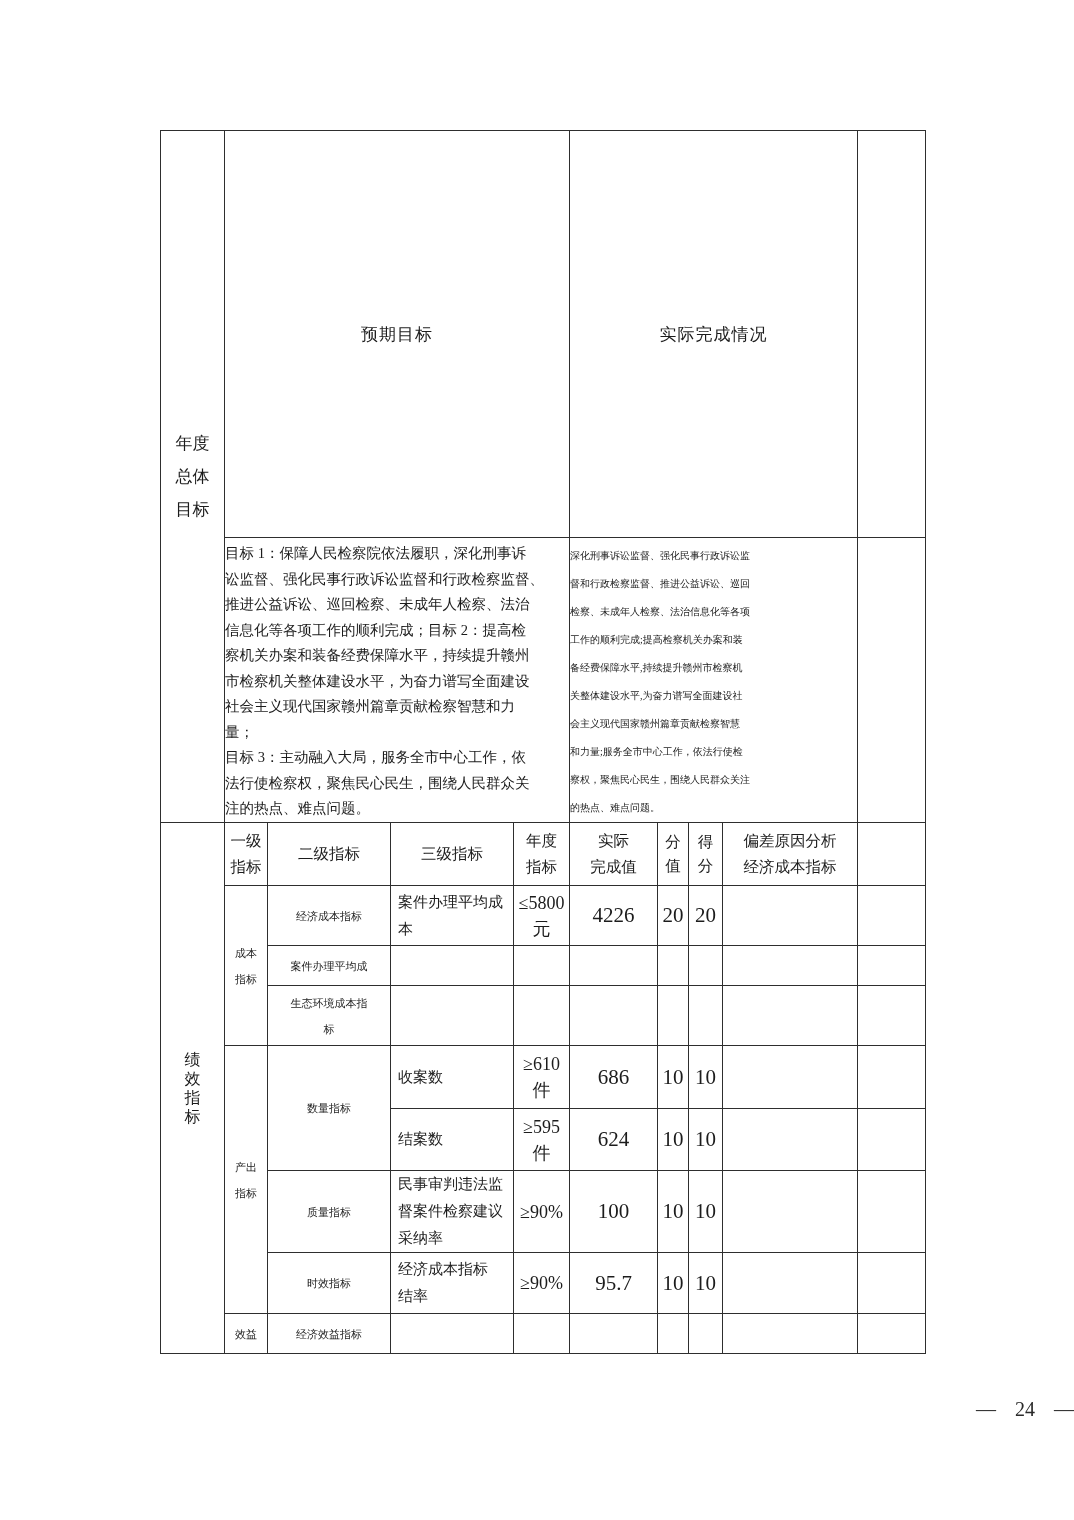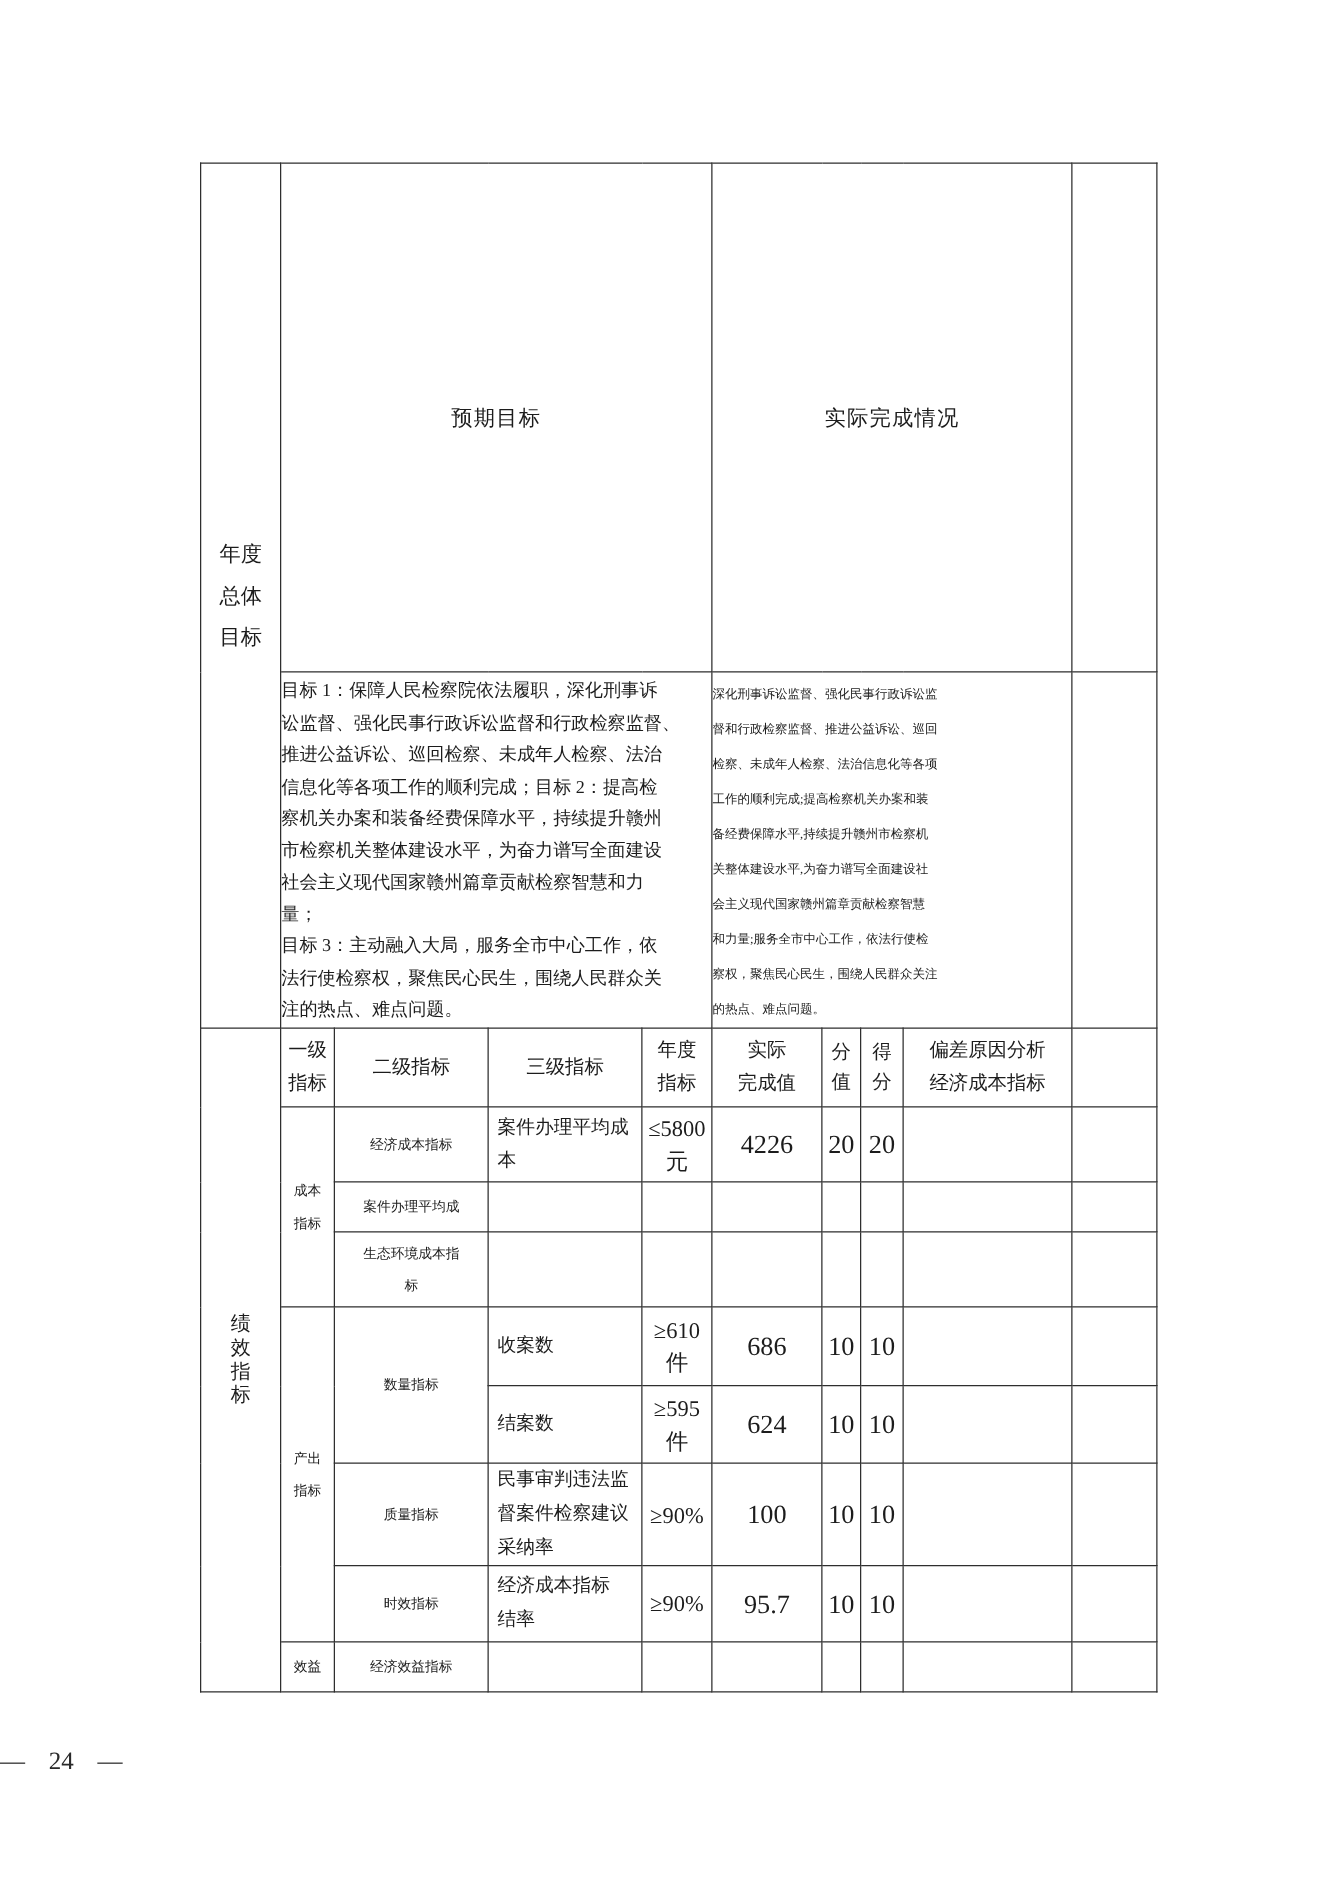--- a/index.html
+++ b/index.html
@@ -36,21 +36,21 @@
   }
   .goal-left  { font-size: 14.5px; line-height: 25.5px; padding-top: 3px; }
   .goal-right { font-size: 10px;   line-height: 28px;   padding-top: 4px; }
   .lvl2 { white-space: pre-line; font-size: 11px; line-height: 26px; }
   .lvl3 { white-space: pre-line; font-size: 15px; line-height: 27px;
           text-align: left; padding-left: 7px; padding-right: 2px; }
   .annual { white-space: pre-line; font-size: 18px; line-height: 26px; }
   .num { font-size: 21px; }
   .footer {
     position: absolute; left: 0; top: 1398px; width: 100%;
-    text-align: left; font-size: 20px; word-spacing: 14px; color: #2a2a2a;
+    text-align: right; font-size: 20px; word-spacing: 14px; color: #2a2a2a;
   }
 </style>
 </head>
 <body>
 
 <table class="report">
   <colgroup>
     <col style="width:64px">
       <col style="width:43px">
       <col style="width:123px">

